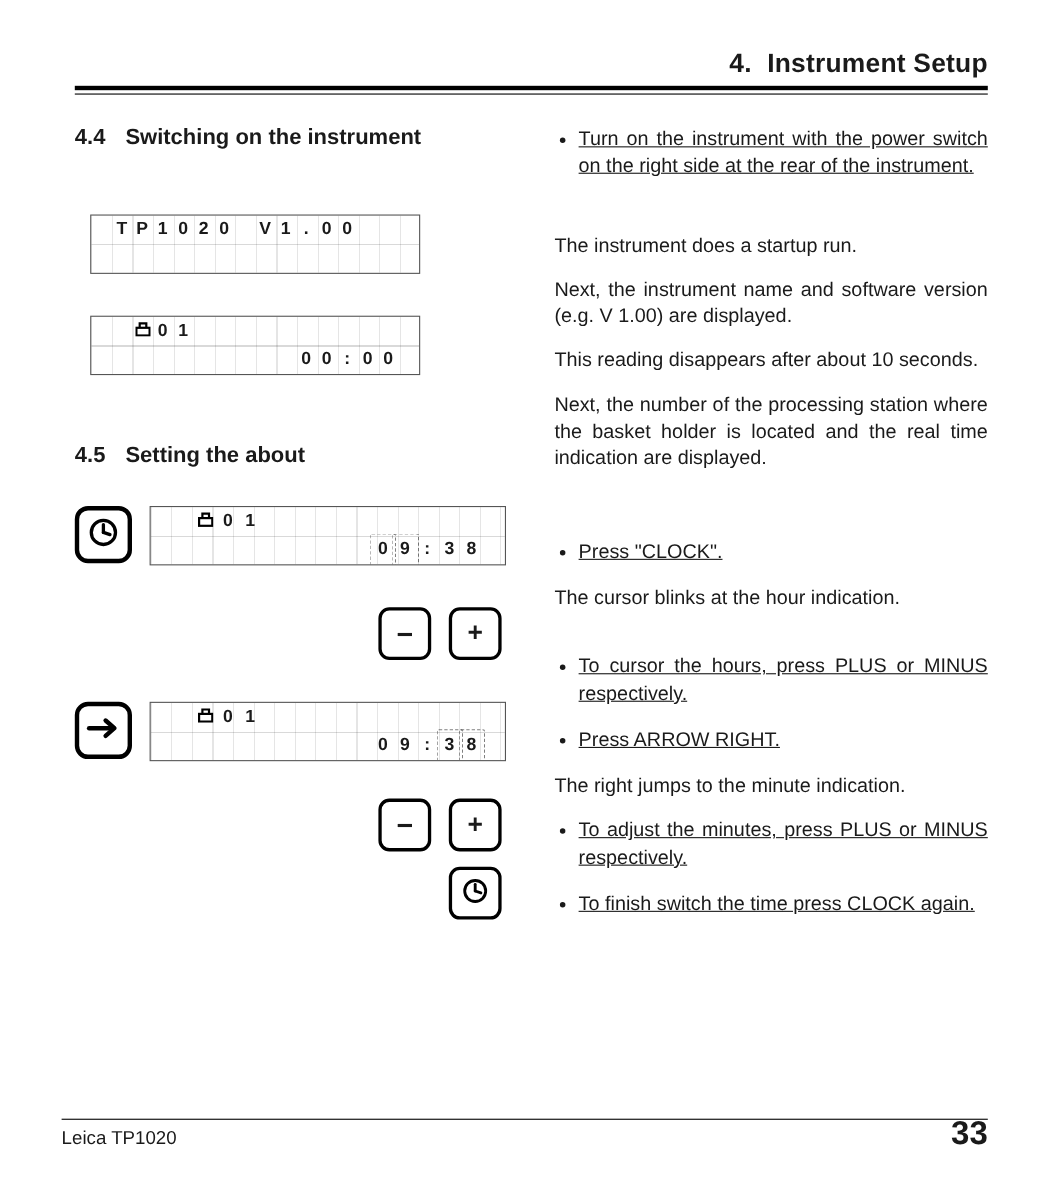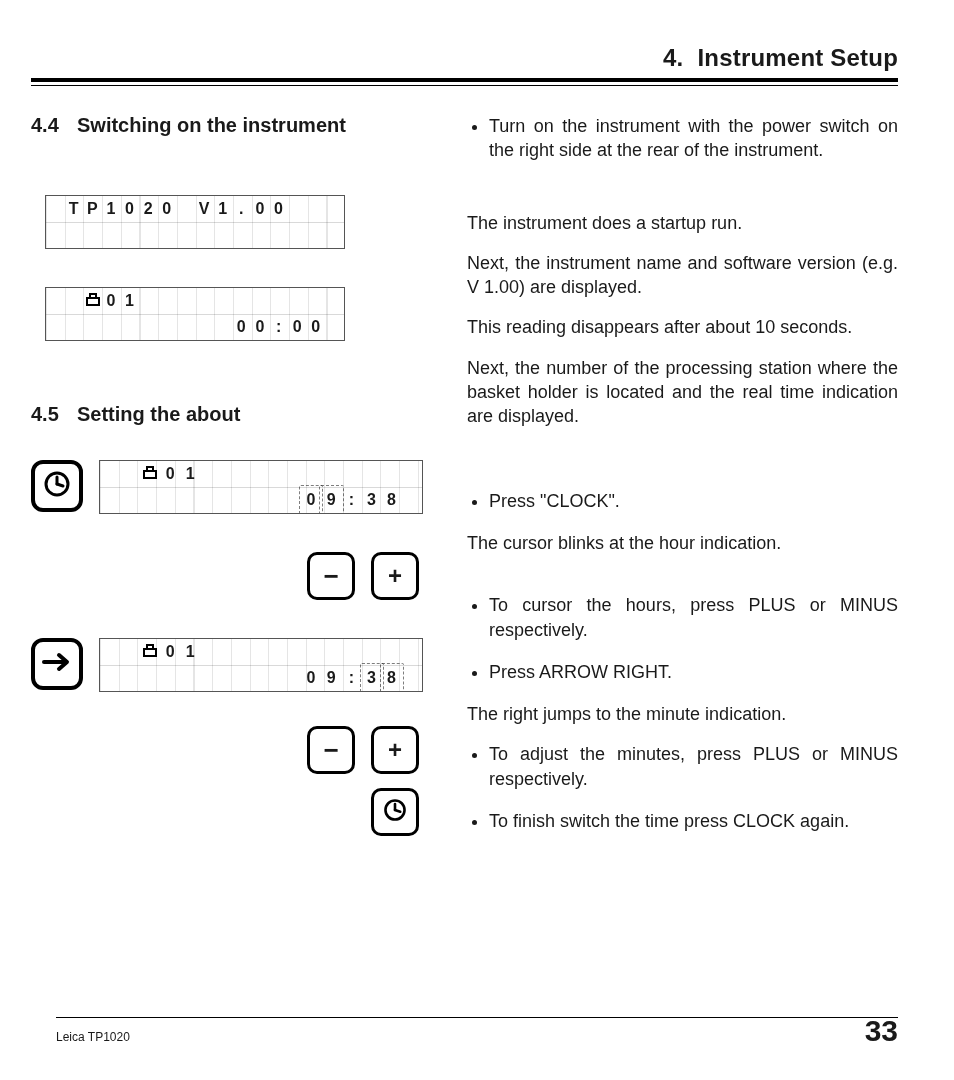--- a/index.html
+++ b/index.html
@@ -7,21 +7,21 @@
     padding: 0;
     background: #fff;
     color: #1a1a1a;
     font-family: "Helvetica Neue", Helvetica, Arial, sans-serif;
     -webkit-font-smoothing: antialiased;
   }
   .page {
     box-sizing: border-box;
     width: 954px;
     height: 1080px;
-    padding: 44px 56px 30px 31px;
+    padding: 44px 56px 30px 68px;
     position: relative;
   }
 
   
   .chapter-head {
     text-align: right;
     font-weight: 700;
     font-size: 24px;
     font-stretch: condensed;
     letter-spacing: 0.2px;
@@ -111,32 +111,32 @@
     box-sizing: border-box;
     background:#fff;
   }
   .hwbtn.small { width:48px; height:48px; border-width:3px; border-radius:10px;}
   .btnrow { display:flex; gap:16px; justify-content:flex-end; margin: -6px 0 38px 0; padding-right: 4px;}
   .btncol { display:flex; flex-direction:column; gap:14px; align-items:flex-end; padding-right:4px;}
 
   
   .rp { margin: 0 0 16px 0; text-align: justify; }
   ul.bul { list-style: disc; padding-left: 22px; margin: 0 0 16px 0;}
-  ul.bul li { margin-bottom: 18px; text-align: justify;}
+  ul.bul li { margin-bottom: 18px; text-align: justify; text-decoration: underline;}
   .gap44 { height: 44px; }
   .gap30 { height: 30px; }
 
   
   .foot-rule { position:absolute; left:56px; right:56px; bottom:62px; border-top:1px solid #000; }
   .foot {
     position:absolute; left:56px; right:56px; bottom:32px;
     display:flex; justify-content:space-between; align-items:baseline;
     font-stretch: condensed;
   }
-  .foot .model { font-size: 12px; }
+  .foot .model { font-size: 17px; }
   .foot .pgno  { font-size: 30px; font-weight:700; }
 </style>
 </head>
 <body>
 
 <div class="page">
 
   <div class="chapter-head">
     <span class="chno">4.</span><span>Instrument Setup</span>
   </div>

